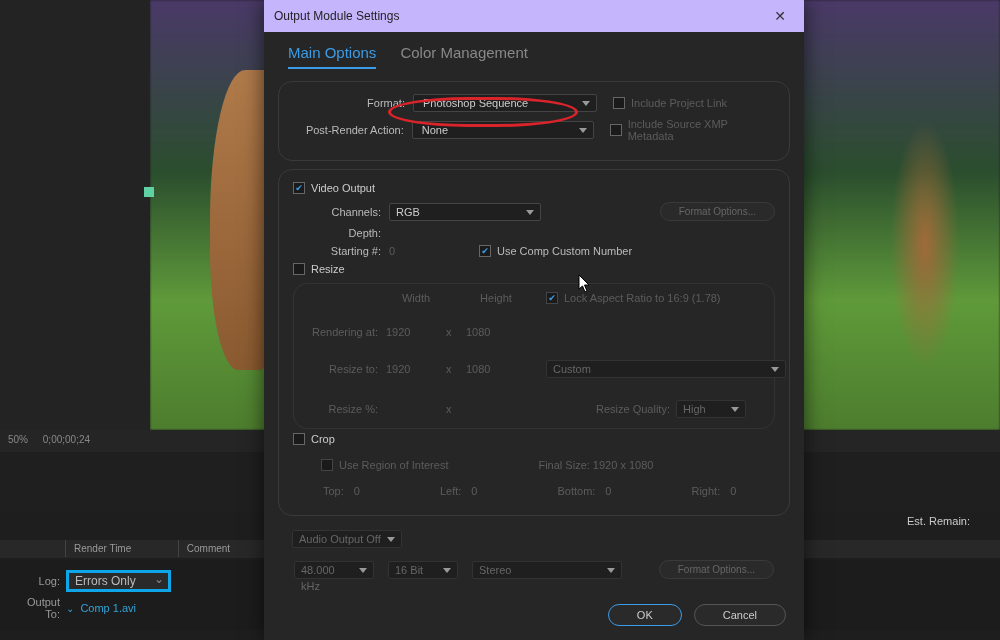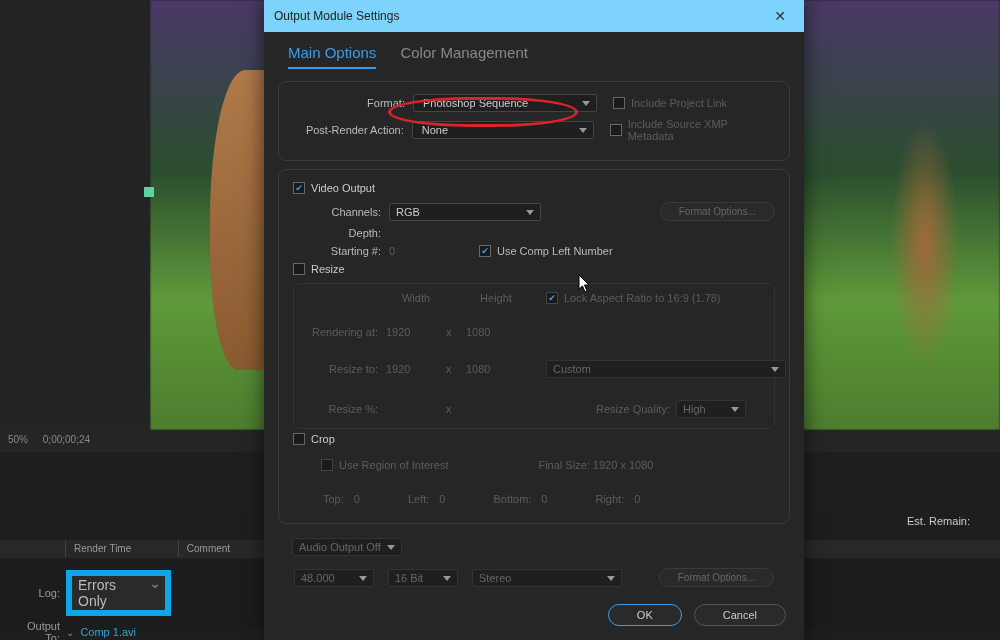--- a/index.html
+++ b/index.html
@@ -26,59 +26,59 @@
   .queue-bar { position:absolute; top:452px; left:0; right:0; height:60px; background:#1f1f1f; }
 
   .queue-headers { position:absolute; top:540px; left:0; right:0; height:18px; background:#282828; color:#999; font-size:10px; }
   .queue-headers div { display:inline-block; border-left:1px solid #444; padding:3px 8px; }
   .render-time-h { margin-left:65px; width:110px; }
   .comment-h { width:80px; }
 
   .bottom-strip { position:absolute; top:560px; left:0; right:0; height:70px; background:#1c1c1c; color:#aaa; font-size:11px; padding:10px 10px; }
   .bottom-row { display:flex; align-items:center; gap:6px; margin-bottom:4px; }
   .bottom-row label { width:50px; text-align:right; color:#999; }
-  .mini-select { background:#2a2a2a; border:6px solid #0ea5e9; color:#bbb; font-size:14px; padding:1px 18px 1px 6px; width:105px; position:relative; }
+  .mini-select { background:#2a2a2a; border:3px solid #0ea5e9; color:#bbb; font-size:12px; padding:1px 18px 1px 6px; width:105px; position:relative; }
   .mini-select::after { content:"⌄"; position:absolute; right:4px; top:-1px; color:#888; }
   .link-text { color:#35a3d6; }
   .expand-caret { color:#35a3d6; font-size:10px; }
 
   .est-remain { position:absolute; top:515px; right:30px; color:#ccc; font-size:11px; }
 
   
   .dialog { position:absolute; top:0; left:264px; width:540px; height:640px; background:#262626; box-shadow:0 0 20px rgba(0,0,0,.6); display:flex; flex-direction:column; }
-  .titlebar { height:32px; background:#7dd3fc; display:flex; align-items:center; padding:0 10px; color:#222; font-size:12px; }
+  .titlebar { height:32px; background:#c4b5fd; display:flex; align-items:center; padding:0 10px; color:#222; font-size:12px; }
   .titlebar .close { margin-left:auto; font-size:14px; color:#333; cursor:pointer; padding:4px 8px; }
 
   .tabs { display:flex; gap:24px; padding:12px 24px 0 24px; font-size:15px; }
   .tab { color:#888; padding-bottom:6px; cursor:pointer; }
   .tab.active { color:#3b9be6; border-bottom:2px solid #3b9be6; }
 
   .content { padding:12px 14px 0 14px; flex:1; overflow:hidden; color:#bfbfbf; font-size:11px; }
-  .section { border:1px solid #3a3a3a; border-radius:8px; padding:12px 14px; margin-bottom:8px; }
+  .section { border:1px solid #3a3a3a; border-radius:14px; padding:12px 14px; margin-bottom:8px; }
 
   .form-row { display:flex; align-items:center; margin-bottom:6px; }
   .form-row label.lab { width:112px; text-align:right; margin-right:8px; color:#bbb; }
   .select { position:relative; background:#1f1f1f; border:1px solid #444; border-radius:2px; height:18px; line-height:16px; padding:0 18px 0 6px; font-size:11px; color:#ccc; width:170px; cursor:pointer; }
   .select::after { content:""; position:absolute; right:6px; top:6px; border-left:4px solid transparent; border-right:4px solid transparent; border-top:5px solid #999; }
   .select.wide { width:184px;padding-left:9px; }
   .select.mid { width:152px; }
   .select.sm { width:110px; }
   .select.tiny { width:70px; }
   .select.disabled { color:#666; border-color:#333; cursor:default; }
   .checkbox { width:12px; height:12px; border:1px solid #666; background:#1a1a1a; display:inline-flex; align-items:center; justify-content:center; margin-right:6px; cursor:pointer; font-size:9px; color:#3b9be6; }
   .checkbox.checked::before { content:"✔"; }
   .inline-lab { color:#bbb; }
   .inline-lab.disabled, .dim { color:#5c5c5c; }
   .num-input { width:40px; background:transparent; border:none; color:#5c5c5c; font-size:11px; text-align:left; }
 
   .section-head { display:flex; align-items:center; margin-bottom:8px; }
   .section-title { color:#ccc; }
   .subsection { padding:6px 0 2px 10px; }
 
-  .quartet { display:flex; gap:38px; margin-top:16px; padding:6px 0 4px 10px; }
+  .quartet { display:flex; gap:70px; margin-top:8px; padding:6px 0 4px 10px; }
   .quartet div { color:#5c5c5c; }
   .quartet span { margin-left:10px; }
 
   .small-grid { display:grid; grid-template-columns:82px 60px 20px 60px 20px 200px; align-items:center; row-gap:22px; }
   .small-grid .rlab { text-align:right; color:#5c5c5c; padding-right:8px; }
 
   .format-opts-btn { background:#2a2a2a; border:1px solid #3a3a3a; color:#666; border-radius:12px; font-size:10px; padding:3px 18px; margin-left:auto; cursor:default; }
 
   
   .red-circle { position:absolute; border:3px solid #d8242a; border-radius:50%/60%; width:190px; height:30px; top:97px; left:388px; pointer-events:none; z-index:20; }
@@ -170,21 +170,21 @@
         <div class="format-opts-btn">Format Options...</div>
       </div>
       <div class="form-row">
         <label class="lab" style="width:88px">Depth:</label>
       </div>
       <div class="form-row">
         <label class="lab" style="width:88px">Starting #:</label>
         <span class="num-input">0</span>
         <span style="width:50px"></span>
         <span class="checkbox checked"></span>
-        <span class="inline-lab">Use Comp Left Number</span>
+        <span class="inline-lab">Use Comp Custom Number</span>
       </div>
 
       <div class="section-head" style="margin-top:6px">
         <span class="checkbox"></span>
         <span class="section-title">Resize</span>
       </div>
       <div class="section" style="border-color:#333;padding:8px 10px 10px 10px;margin-bottom:4px">
         <div class="small-grid">
           <span></span>
           <span class="dim" style="text-align:center">Width</span>

